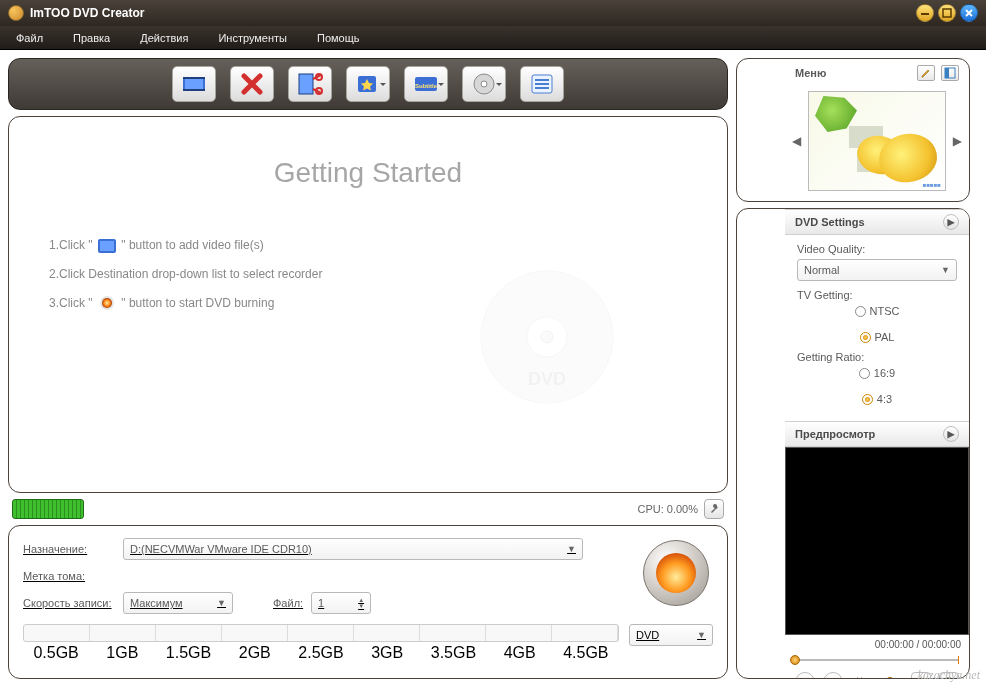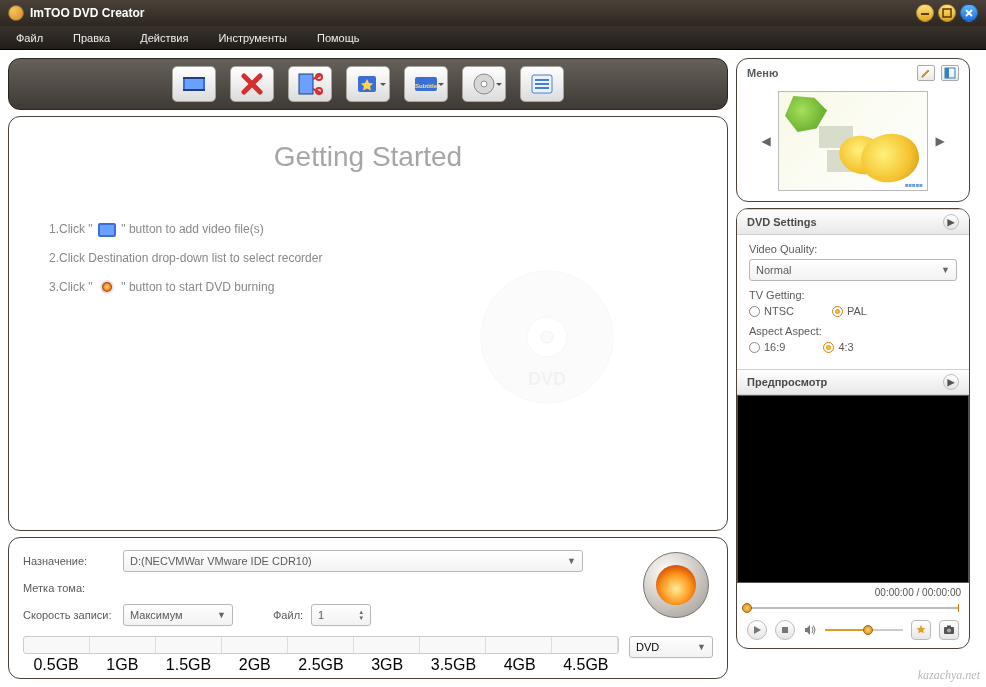--- a/index.html
+++ b/index.html
@@ -16,40 +16,40 @@
 .caption-btn svg { width:10px; height:10px; }
 
 .menubar { height:24px; background: linear-gradient(#3a332c,#201c18); display:flex; align-items:center; padding:0 16px; gap:30px; border-bottom:1px solid #000; }
 .menubar .mitem { color:#eee; font-size:11px; cursor:pointer; }
 
 .workspace { display:flex; padding:8px; gap:8px; height:calc(687px - 50px); background:#fff;}
 
 .left-pane { width:720px; display:flex; flex-direction:column; gap:6px;}
 .right-pane { width:234px; display:flex; flex-direction:column; gap:6px;}
 
-.panel { border:1px solid #4b433b; border-radius:12px; background:#fff; }
+.panel { border:1px solid #4b433b; border-radius:12px; background:#fff;padding-left:48px; }
 
 .toolbar { height:52px; display:flex; align-items:center; justify-content:center; gap:14px; background:linear-gradient(#656059,#3f3a35); border-radius:12px; border:1px solid #2a2622;}
 .tool-btn { width:44px; height:36px; display:flex; align-items:center; justify-content:center; background:linear-gradient(#fff,#dcdcdc); border:1px solid #a8a49e; border-radius:5px; cursor:pointer; position:relative;}
 .tool-btn.has-drop::after{content:""; position:absolute; right:3px; top:50%; border:3px solid transparent; border-top-color:#555; transform:translateY(-1px);}
 .tool-btn svg{width:26px;height:26px;}
 
-.main-area { flex:1; position:relative; padding:8px 40px; overflow:hidden;}
+.main-area { flex:1; position:relative; padding:24px 40px; overflow:hidden;}
 .main-area h1 { color:#a6a6a6; font-size:28px; text-align:center; font-weight:normal; margin-top:16px; margin-bottom:42px;}
 .steps { color:#888; font-size:12px; line-height:2.4;}
 .steps .inline-icon{display:inline-flex;width:18px;height:14px;vertical-align:middle;margin:0 2px;align-items:center;justify-content:center;}
 .dvd-disc { position:absolute; right:110px; top:150px; width:140px; height:140px; opacity:0.25;}
 
 .status-row { display:flex; align-items:center; gap:6px; padding:0 4px;}
 .mem-bar { width:72px; height:20px; background:linear-gradient(#3fbf2e,#2a8f1f); border:1px solid #1f6b16; border-radius:3px; background-image: repeating-linear-gradient(90deg,#3fbf2e 0,#3fbf2e 3px,#2a8f1f 3px,#2a8f1f 4px);}
 .status-spacer{flex:1;}
 .cpu-txt{font-size:11px;color:#666;}
 .wrench-btn{width:20px;height:20px;border:1px solid #aaa;border-radius:4px;background:linear-gradient(#fff,#e5e5e5);display:flex;align-items:center;justify-content:center;cursor:pointer;}
 
-.form-panel { padding:12px 14px 8px; }
+.form-panel { padding:12px 14px 20px;text-decoration:underline; }
 .form-row { display:flex; align-items:center; margin-bottom:10px; font-size:11px; color:#5a5a5a;}
 .form-row label{width:100px;}
 .select, .txt { height:22px; border:1px solid #b8b8b8; border-radius:3px; background:linear-gradient(#fff,#f2f2f2); font-size:11px; padding:0 6px; display:flex; align-items:center; justify-content:space-between;}
 .select .chev{font-size:9px;color:#666;}
 .burn-btn{position:absolute; right:18px; top:14px; width:66px; height:66px; border-radius:50%; background:radial-gradient(circle at 35% 30%,#fff,#d4cfc9 45%,#9a948d 100%); border:1px solid #7a746d; display:flex;align-items:center;justify-content:center; cursor:pointer;}
 .burn-btn .flame{width:40px;height:40px;border-radius:50%;background:radial-gradient(circle at 50% 60%,#ffec9d,#ff9a1f 45%,#d8540a 75%,#7a2400 100%);}
 .form-panel{position:relative;}
 .ruler-track{flex:1;height:18px;border:1px solid #ccc;border-radius:3px;background:repeating-linear-gradient(90deg,#f8f8f8 0,#f8f8f8 calc(100%/9 - 1px),#ddd calc(100%/9 - 1px),#ddd calc(100%/9));position:relative;}
 .ruler-labels{position:absolute;top:20px;left:0;right:0;display:flex;}
 .ruler-labels span{flex:1;text-align:center;}
@@ -66,21 +66,21 @@
 .thumb .lemon2{position:absolute;right:42px;bottom:16px;width:46px;height:38px;background:radial-gradient(circle at 40% 40%,#fff27a,#f4c22f 60%,#c98d0e 100%);border-radius:50%;transform:rotate(15deg);} 
 .thumb .leaf{position:absolute;left:6px;top:4px;width:42px;height:36px;background:radial-gradient(circle at 40% 40%,#a5e05a,#4f9a1e);clip-path:polygon(20% 0,70% 5%,100% 40%,75% 90%,30% 100%,0 55%);} 
 .thumb .ph{position:absolute;left:40px;top:34px;width:34px;height:22px;background:#d7dccb;}
 .thumb .ph2{position:absolute;left:48px;top:58px;width:34px;height:22px;background:#d7dccb;}
 .thumb .rating{position:absolute;right:4px;bottom:2px;font-size:6px;color:#6b9be0;}
 
 .section-hdr{background:linear-gradient(#fff,#e8e8e8);border-top:1px solid #d0d0d0;border-bottom:1px solid #d0d0d0;padding:4px 10px;font-size:11px;font-weight:bold;color:#4a4a4a;display:flex;align-items:center;justify-content:space-between;gap:44px;}
 .sec-arrow{width:16px;height:16px;border:1px solid #bfbfbf;border-radius:50%;background:linear-gradient(#fff,#e4e4e4);display:flex;align-items:center;justify-content:center;font-size:9px;color:#555;cursor:pointer;}
 .settings-body{padding:8px 12px;font-size:11px;color:#5a5a5a;}
 .settings-body .lbl{margin-bottom:4px;}
-.radio-row{display:flex;gap:38px;margin:4px 0 8px;align-items:center;}
+.radio-row{display:flex;gap:14px;margin:4px 0 8px;align-items:center;flex-direction:column;}
 .radio{display:flex;align-items:center;gap:4px;}
 .radio .dot{width:11px;height:11px;border-radius:50%;border:1px solid #888;background:#fff;display:inline-block;position:relative;}
 .radio.sel .dot{border-color:#d08300;}
 .radio.sel .dot::after{content:"";position:absolute;inset:2px;border-radius:50%;background:radial-gradient(#ffcf5e,#d08300);}
 
 .preview-box{height:188px;background:#000;border:1px solid #555;margin:0;}
 .time-row{display:flex;justify-content:flex-end;padding:4px 8px;font-size:10px;color:#555;}
 .seek{height:8px;margin:2px 10px 8px;position:relative;}
 .seek .track{position:absolute;top:3px;left:0;right:0;height:2px;background:#bbb;}
 .seek .tick0{position:absolute;left:0;top:0;width:1px;height:8px;background:#e07a00;}
@@ -216,20 +216,30 @@
         </div>
       </div>
       <svg class="dvd-disc" viewBox="0 0 140 140">
         <circle cx="70" cy="70" r="66" fill="#f2f2f2" stroke="#ddd"></circle>
         <circle cx="70" cy="70" r="20" fill="#fff" stroke="#ddd"></circle>
         <circle cx="70" cy="70" r="6" fill="#eee" stroke="#ccc"></circle>
         <text x="70" y="118" text-anchor="middle" font-size="18" fill="#ccc" font-weight="bold">DVD</text>
       </svg>
     </div>
 
+    <div class="status-row">
+      <div class="mem-bar"></div>
+      <div class="status-spacer"></div>
+      <div class="cpu-txt">CPU: 0.00%</div>
+      <div class="wrench-btn">
+        <svg width="12" height="12" viewBox="0 0 12 12">
+            <path d="M9 3 a2 2 0 1 0 -2 2 L3 9 l1 1 L8 6 a2 2 0 0 0 1 -3 z" fill="#666"></path>
+          </svg>
+      </div>
+    </div>
 
     <div class="panel form-panel">
       <div class="form-row">
         <label>Назначение:</label>
         <div class="select" style="width:460px">
           <span>D:(NECVMWar VMware IDE CDR10)</span>
             <span class="chev">▼</span>
         </div>
       </div>
       <div class="form-row">
@@ -325,21 +335,21 @@
         <div class="radio-row">
           <div class="radio">
               <span class="dot"></span>
               <span>NTSC</span>
             </div>
           <div class="radio sel">
               <span class="dot"></span>
               <span>PAL</span>
             </div>
         </div>
-        <div class="lbl">Aspect Aspect:</div>
+        <div class="lbl">Getting Ratio:</div>
         <div class="radio-row">
           <div class="radio">
               <span class="dot"></span>
               <span>16:9</span>
             </div>
           <div class="radio sel">
               <span class="dot"></span>
               <span>4:3</span>
             </div>
         </div>

